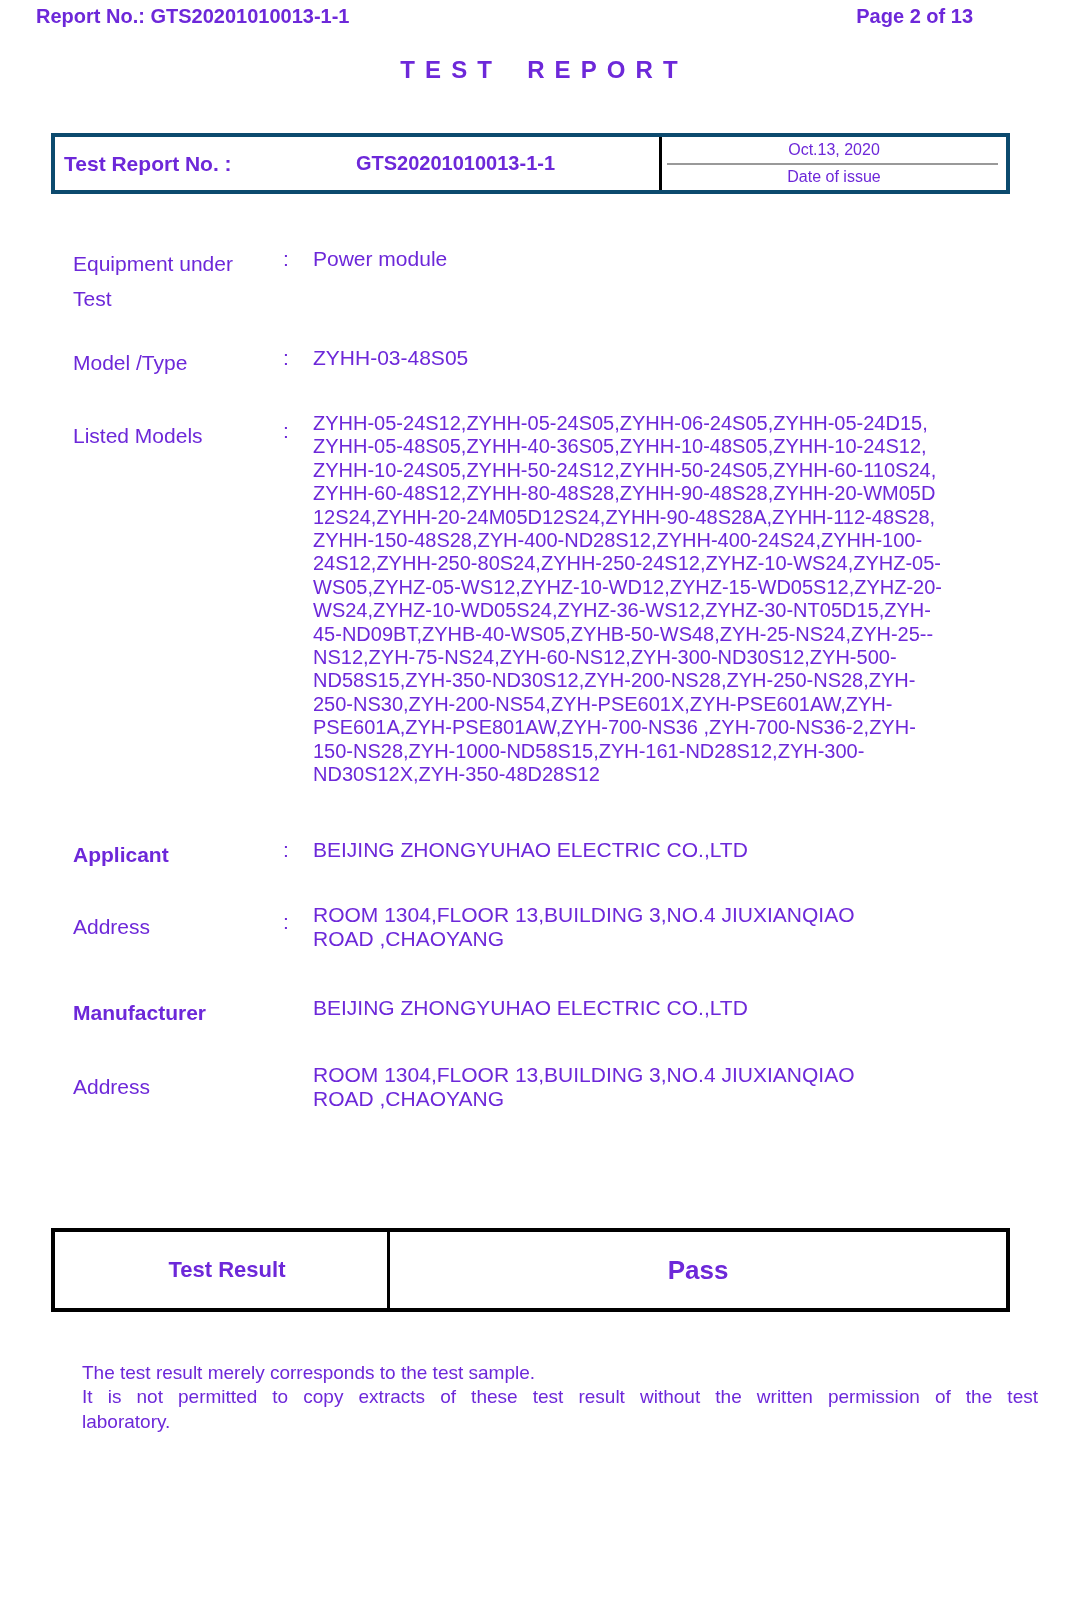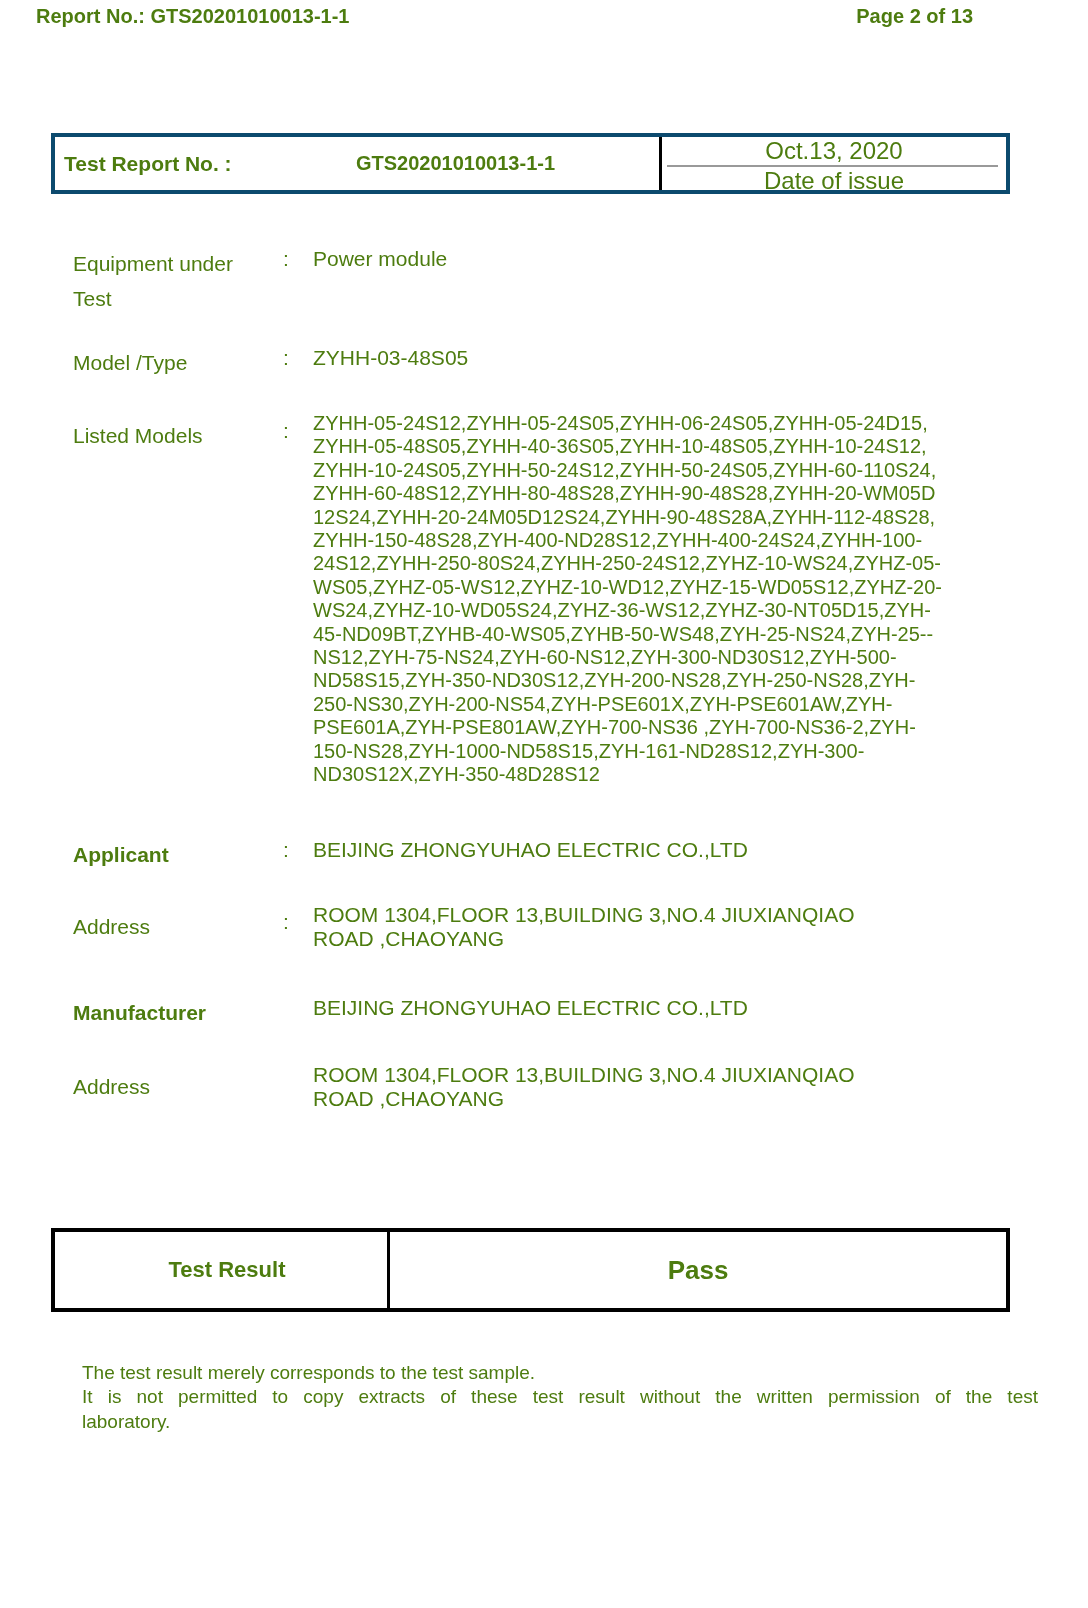--- a/index.html
+++ b/index.html
@@ -4,21 +4,21 @@
 <style>
   * { margin: 0; padding: 0; box-sizing: border-box; }
   html, body { background: #e8e8e8; }
   .page {
     position: relative;
     width: 1088px;
     height: 1608px;
     margin: 0 auto;
     background: #ffffff;
     font-family: "Liberation Sans", sans-serif;
-    color: #4d7c0f;
+    color: #6d28d9;
     overflow: hidden;
   }
   
   .hdr-left  { position: absolute; left: 36px;  top: 5px; font-size: 20px; font-weight: bold; }
   .hdr-right { position: absolute; right: 115px; top: 5px; font-size: 20px; font-weight: bold; }
   
   .doc-title {
     position: absolute; left: 0; top: 56px; width: 100%;
     text-align: center; font-size: 24px; font-weight: bold;
     letter-spacing: 0.42em; word-spacing: 0.35em;
@@ -30,21 +30,21 @@
   }
   .rt-left {
     width: 607px; flex: none; border-right: 3px solid #000;
     display: flex; align-items: center; padding-left: 9px;
   }
   .rt-label { font-size: 21px; font-weight: bold; width: 292px; flex: none; }
   .rt-value { font-size: 20px; font-weight: bold; }
   .rt-right { flex: 1; display: flex; flex-direction: column; }
   .rt-date, .rt-datelabel {
     flex: 1; display: flex; align-items: center; justify-content: center;
-    font-size: 24px;
+    font-size: 16px;
   }
   .rt-rule { height: 0; border-top: 2px solid #999; margin: 0 8px 0 5px; }
   
   .field { position: absolute; left: 0; width: 1088px; display: flex; align-items: flex-start; }
   .f-label { position: absolute; left: 73px; width: 195px; font-size: 21px; line-height: 35px; }
   .f-label.bold { font-weight: bold; }
   .f-sep   { position: absolute; left: 283px; font-size: 21px; line-height: 25px; }
   .f-value { position: absolute; left: 313px; width: 710px; font-size: 21px; line-height: 25px; white-space: pre-line; }
   .f-value.models { font-size: 20px; line-height: 23.4px; }
   .f-value.addr   { line-height: 24px; }
@@ -72,20 +72,21 @@
   .fn-justify { text-align: justify; text-align-last: justify; }
 </style>
 </head>
 <body>
 
 <div class="page">
 
   <div class="hdr-left">Report No.: GTS20201010013-1-1</div>
   <div class="hdr-right">Page 2 of 13</div>
 
+  <div class="doc-title">TEST REPORT</div>
 
   <div class="report-table">
     <div class="rt-left">
       <span class="rt-label">Test Report No. :</span>
       <span class="rt-value">GTS20201010013-1-1</span>
     </div>
     <div class="rt-right">
       <div class="rt-date">Oct.13, 2020</div>
       <div class="rt-rule"></div>
       <div class="rt-datelabel">Date of issue</div>

